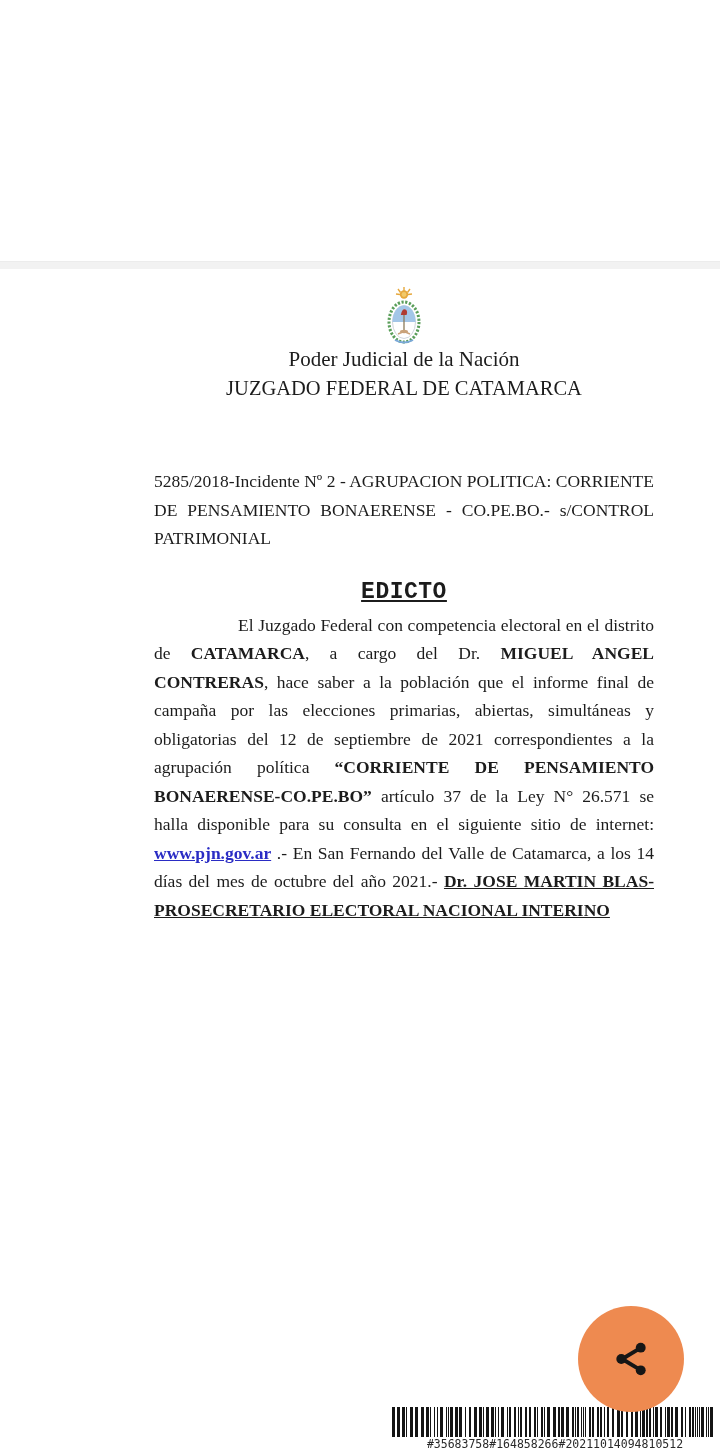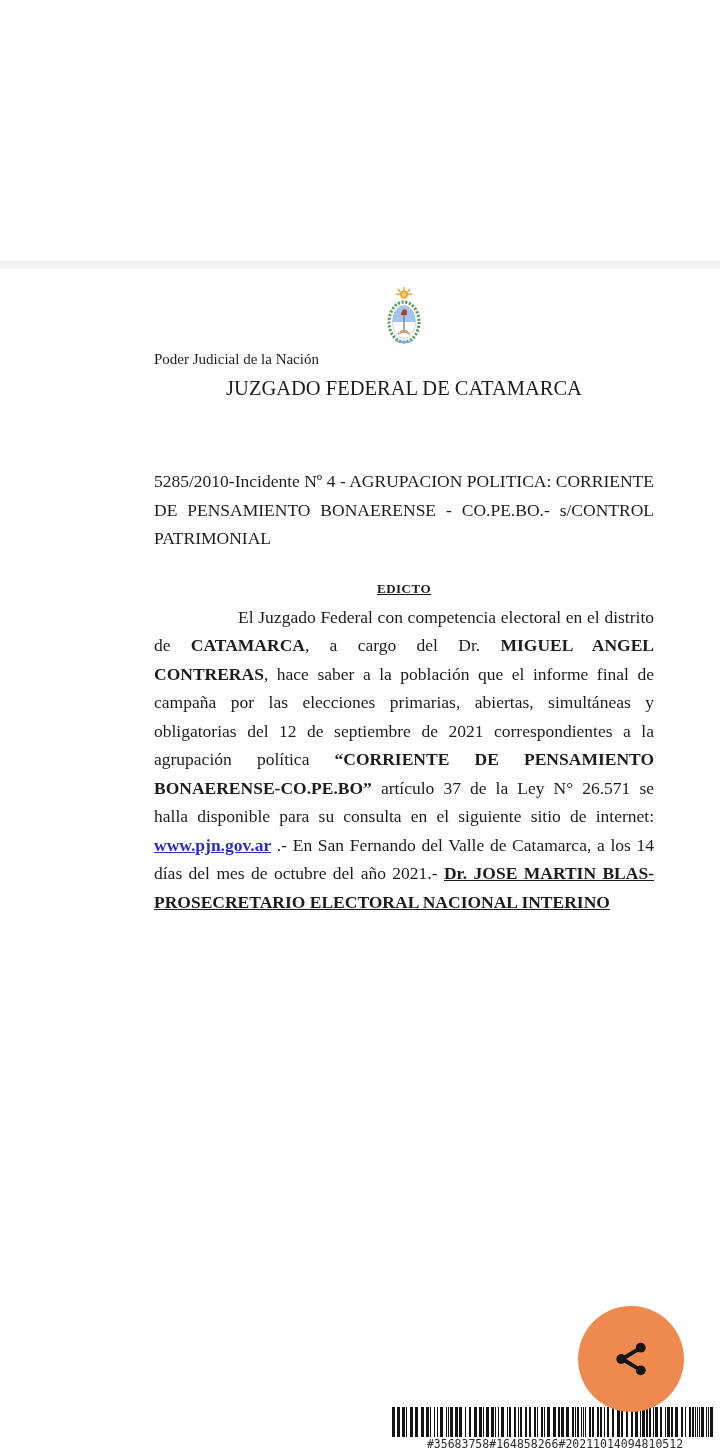--- a/index.html
+++ b/index.html
@@ -13,36 +13,37 @@
   }
   .separator{
     position:absolute;left:0;top:261px;width:720px;height:7px;
     background:#f2f2f2;border-top:1px solid #ececec;
   }
   .doc{
     position:absolute;left:154px;top:286px;width:500px;
   }
   .coat-wrap{width:100%;text-align:center;height:60px;}
   .org-line{
-    text-align:left;font-size:15px;margin-top:2px;line-height:22px;
+    text-align:center;font-size:21px;margin-top:2px;line-height:22px;
   }
   .court-line{
     text-align:center;font-size:20.5px;margin-top:5px;line-height:26px;font-family:Liberation Serif, serif;
   }
   .caption{
     margin-top:66px;
     font-size:17.5px;line-height:28.5px;
     text-align:justify;text-justify:inter-word;
   }
   .edict-title-row{
     margin-top:26px;text-align:center;
   }
   .edict-title{
-    font-size:13px;font-weight:bold;text-decoration:underline;
+    font-size:23px;font-weight:bold;text-decoration:underline;
     letter-spacing:0.5px;
+    font-family:Liberation Mono, monospace;
   }
   .edict-body{
     margin:6px 0 0 0;
     font-size:17.5px;line-height:28.5px;
     text-align:justify;text-justify:inter-word;
     text-indent:84px;
   }
   .seg-plain{font-weight:normal;}
   .seg-bold{font-weight:bold;}
   .seg-boldline{font-weight:bold;text-decoration:underline;}
@@ -104,21 +105,21 @@
         <line x1="28" y1="48" x2="22" y2="45.5" stroke="#c9a27a" stroke-width="1.4"></line>
 
         <path d="M13,54 Q22,59 31,54" fill="none" stroke="#7aa8d8" stroke-width="2"></path>
       </svg>
     </div>
 
     <div class="org-line">Poder Judicial de la Nación</div>
 
     <div class="court-line">JUZGADO FEDERAL DE CATAMARCA</div>
 
-    <p class="caption">5285/2010-Incidente Nº 4 - AGRUPACION POLITICA: CORRIENTE DE PENSAMIENTO BONAERENSE - CO.PE.BO.- s/CONTROL PATRIMONIAL</p>
+    <p class="caption">5285/2018-Incidente Nº 2 - AGRUPACION POLITICA: CORRIENTE DE PENSAMIENTO BONAERENSE - CO.PE.BO.- s/CONTROL PATRIMONIAL</p>
 
     <div class="edict-title-row">
       <span class="edict-title">EDICTO</span>
     </div>
 
     <p class="edict-body"><span class="seg-plain">El Juzgado Federal con competencia electoral en el distrito de </span><span class="seg-bold">CATAMARCA</span><span class="seg-plain">, a cargo del Dr. </span><span class="seg-bold">MIGUEL ANGEL CONTRERAS</span><span class="seg-plain">, hace saber a la población que el informe final de campaña por las elecciones primarias, abiertas, simultáneas y obligatorias del 12 de septiembre de 2021 correspondientes a la agrupación política </span><span class="seg-bold">“CORRIENTE DE PENSAMIENTO BONAERENSE-CO.PE.BO”</span><span class="seg-plain"> artículo 37 de la Ley N° 26.571 se halla disponible para su consulta en el siguiente sitio de internet: </span><a class="seg-link" style="color: rgb(42, 44, 196);">www.pjn.gov.ar</a><span class="seg-plain"> .- En San Fernando del Valle de Catamarca, a los 14 días del mes de octubre del año 2021.- </span><span class="seg-boldline">Dr. JOSE MARTIN BLAS- PROSECRETARIO ELECTORAL NACIONAL INTERINO</span></p>
 
   </div>
 
   <div class="barcode">

